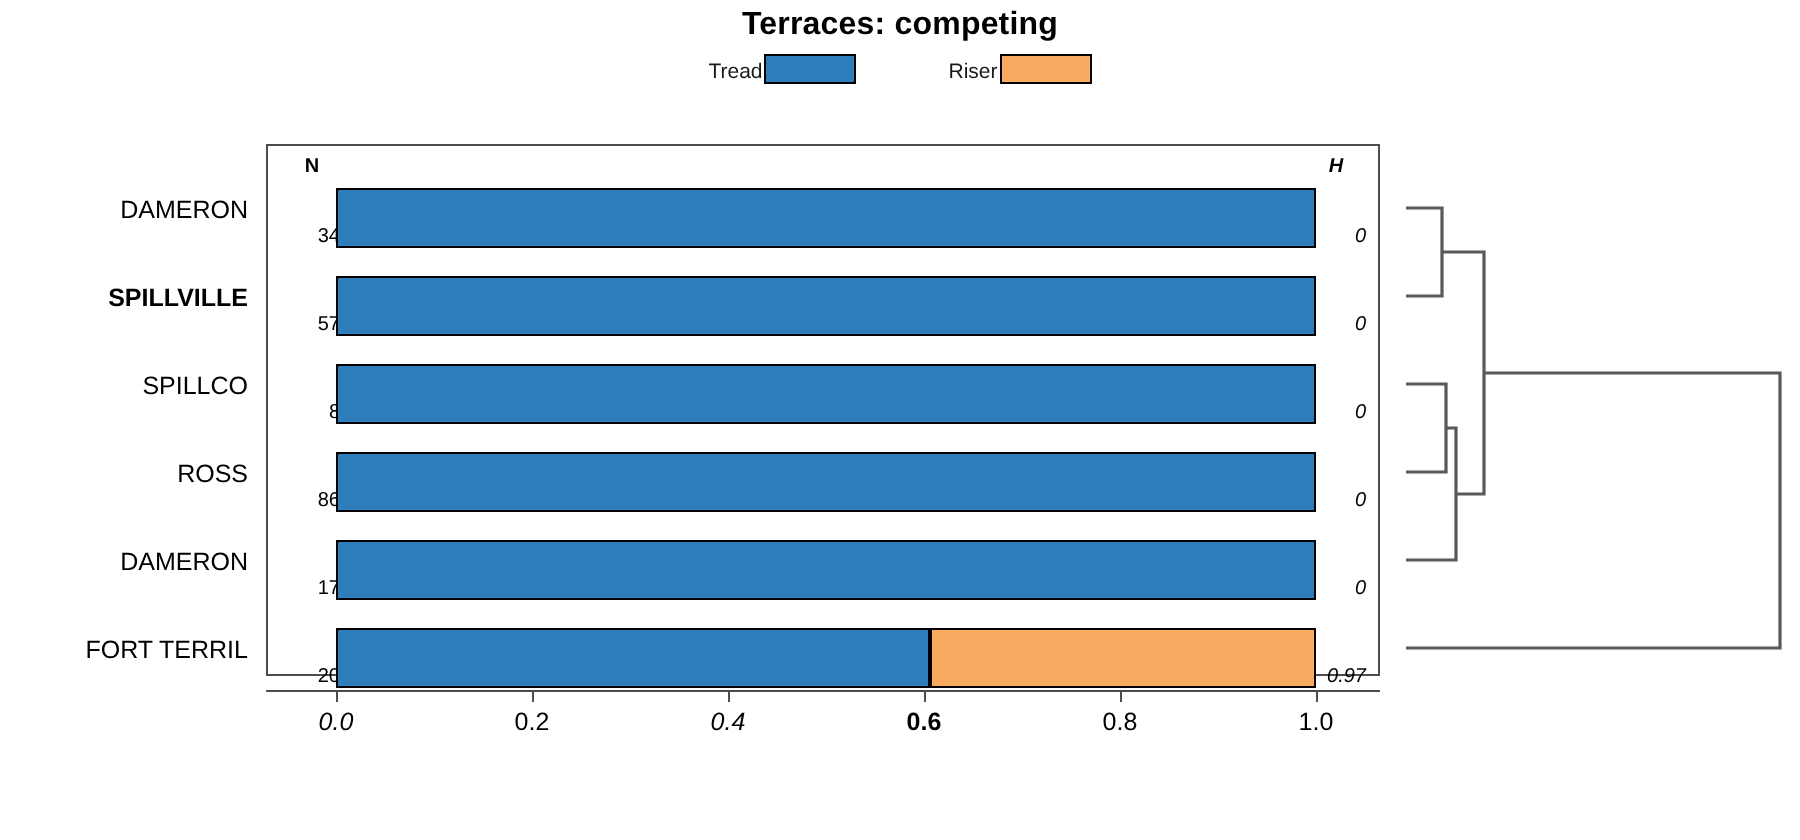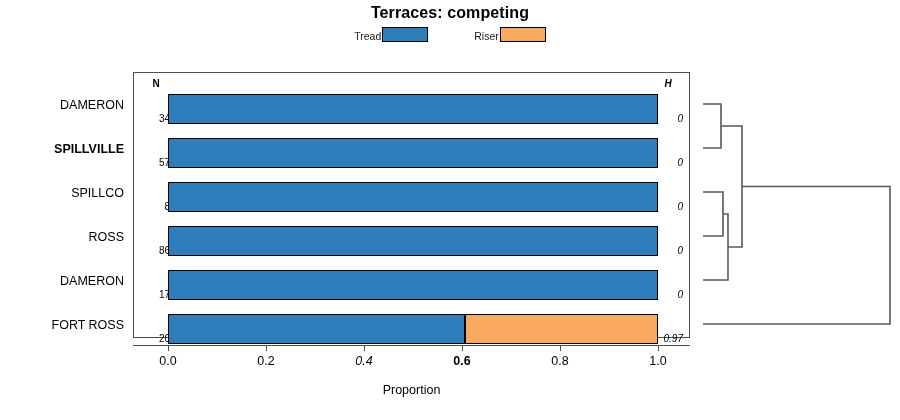--- a/index.html
+++ b/index.html
@@ -177,21 +177,21 @@
       <span class="legend-swatch" id="sw1" style="background: rgb(249, 170, 96);"></span>
     </div>
   </div>
 
   <div id="ylabels">
       <div class="ylab" style="top: 98px;">DAMERON</div>
       <div class="ylab" style="top: 142px; font-weight: bold;">SPILLVILLE</div>
       <div class="ylab" style="top: 186px;">SPILLCO</div>
       <div class="ylab" style="top: 230px; text-align: right;">ROSS</div>
       <div class="ylab" style="top: 274px;">DAMERON</div>
-      <div class="ylab" style="top: 318px;">FORT ROSS</div>
+      <div class="ylab" style="top: 318px;">FORT TERRIL</div>
     </div>
 
   <div class="panel">
     <div class="col-head n">N</div>
     <div class="col-head h">H</div>
     <div id="rows">
         <div class="row" style="top: 17px;">
           <div class="row-n">34</div>
           <div class="bar-track">
             <div class="seg" style="left: 0px; width: 490px; background: rgb(46, 126, 188);"></div>
@@ -233,33 +233,32 @@
             <div class="seg" style="left: 296.94px; width: 193.06px; background: rgb(249, 170, 96);"></div>
           </div>
           <div class="row-h">0.97</div>
         </div>
       </div>
   </div>
 
   <div class="xaxis-line"></div>
   <div id="xticks">
       <div class="xtick" style="left: 168px;"></div>
-      <div class="xticklabel" style="left: 168px;">0.0</div>
+      <div class="xticklabel" style="left: 168px; font-style: italic;">0.0</div>
       <div class="xtick" style="left: 266px;"></div>
       <div class="xticklabel" style="left: 266px;">0.2</div>
       <div class="xtick" style="left: 364px;"></div>
       <div class="xticklabel" style="left: 364px; font-style: italic;">0.4</div>
       <div class="xtick" style="left: 462px;"></div>
       <div class="xticklabel" style="left: 462px; font-weight: bold;">0.6</div>
       <div class="xtick" style="left: 560px;"></div>
       <div class="xticklabel" style="left: 560px;">0.8</div>
       <div class="xtick" style="left: 658px;"></div>
       <div class="xticklabel" style="left: 658px;">1.0</div>
     </div>
-  <div class="xaxis-title">Proportion</div>
 
   <div class="dendro">
     <svg width="206" height="280" viewBox="0 0 206 280">
       <g id="dendro-g" fill="none" stroke="#595959" stroke-width="1.6">
           <path d="M9 38 H27 V82 H9"></path>
           <path d="M9 126 H29 V170 H9"></path>
           <path d="M29 148 H34 V214 H9"></path>
           <path d="M27 60 H48 V181 H34"></path>
           <path d="M48 120.5 H196 V258 H9"></path>
         </g>

